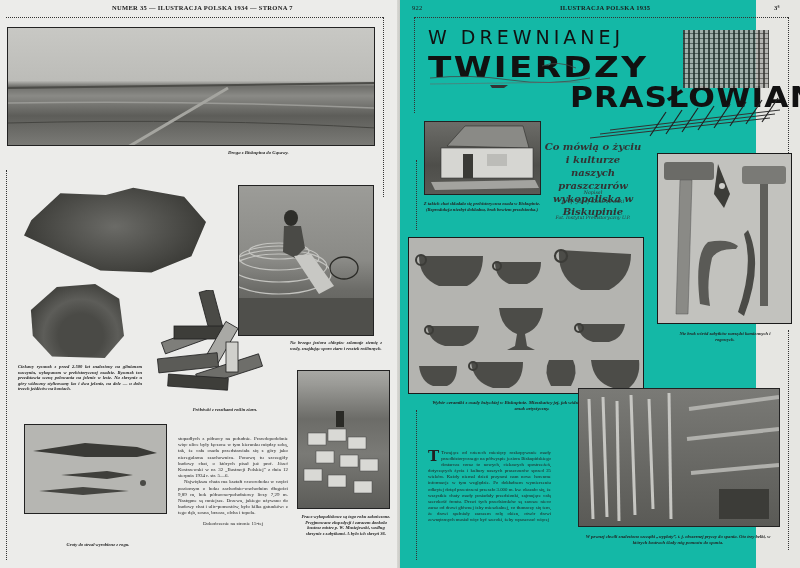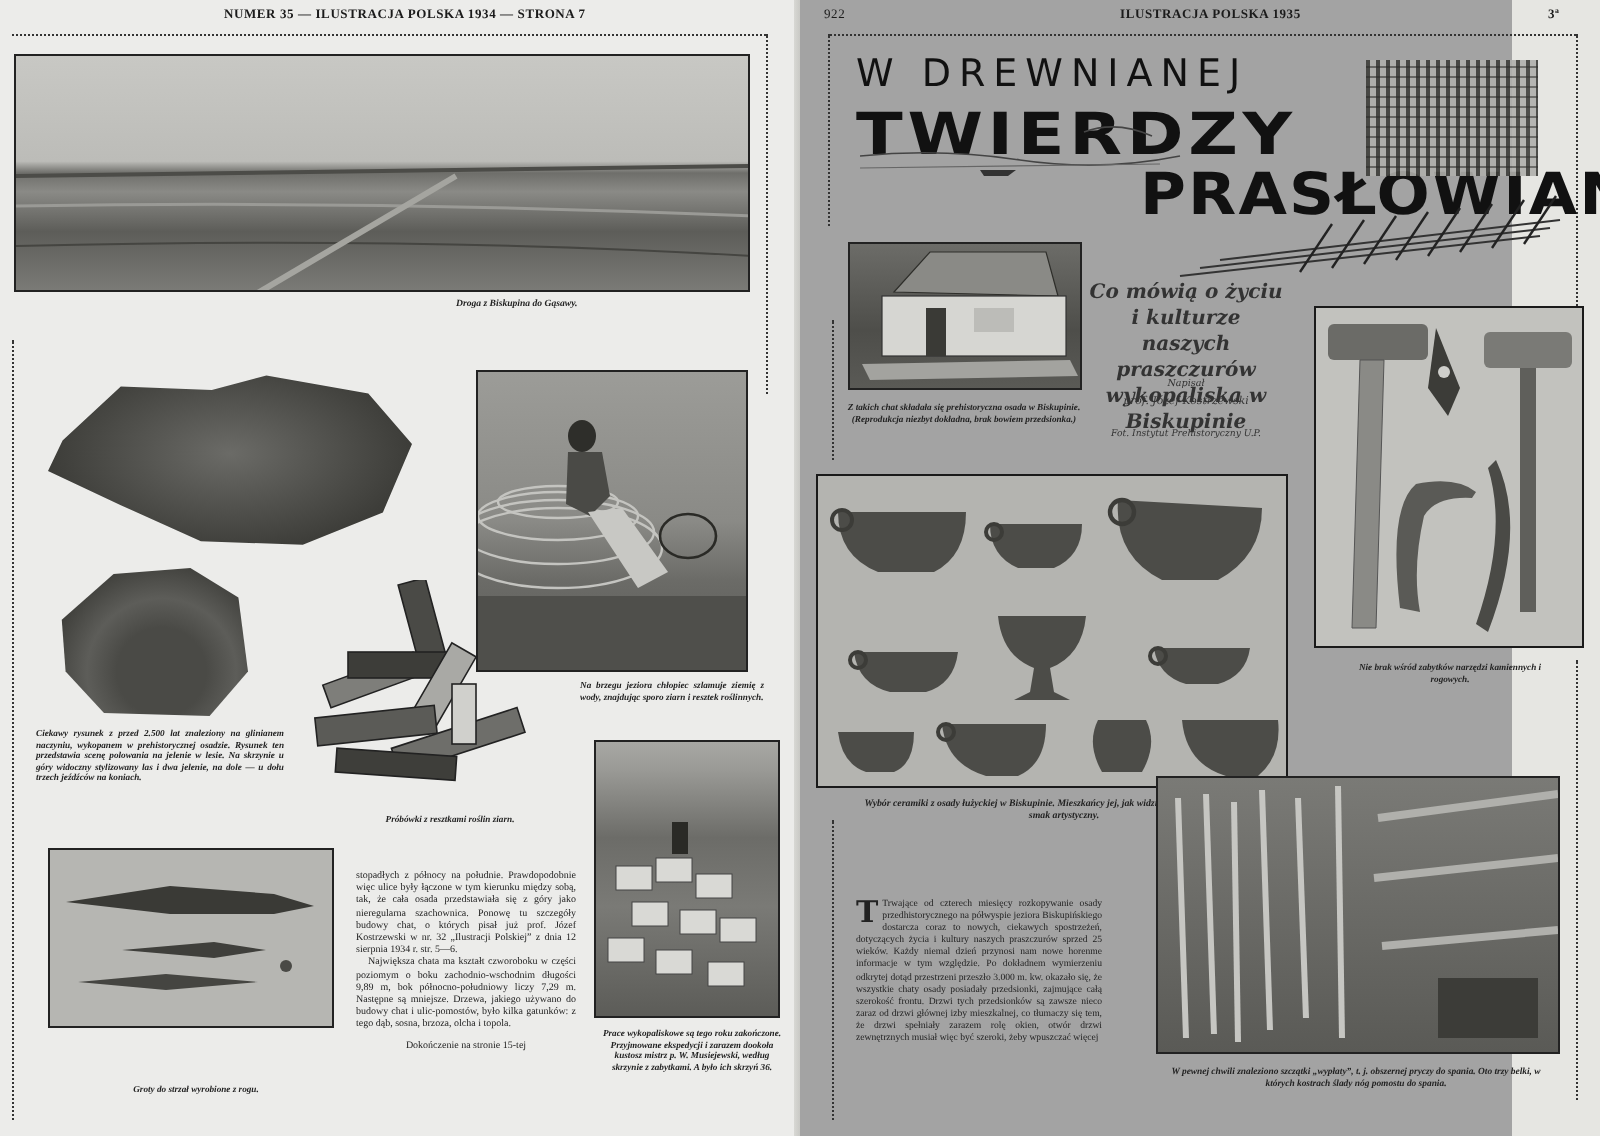--- a/index.html
+++ b/index.html
@@ -1,20 +1,20 @@
 <!DOCTYPE html>
 <html><head>
 <meta charset="utf-8">
 <style>
   * { margin:0; padding:0; box-sizing:border-box; }
   html, body { width:800px; height:568px; background:#e6e6e2; overflow:hidden; }
   body { position:relative; font-family:"Liberation Serif", serif; color:#1b1b1b; }
   .page { position:absolute; top:0; height:568px; background:#ececea; }
   .page.left { left:0; width:400px; }
-  .page.right { left:400px; width:356px; background:#a3a3a3; }
+  .page.right { left:400px; width:356px; background:#14b8a6; }
   .gutter { position:absolute; left:397px; top:0; width:6px; height:568px; background:linear-gradient(90deg,#d8d8d4,#c9c9c5,#d8d8d4); }
   .hdr { position:absolute; top:4px; font-size:6.5px; letter-spacing:0.3px; font-weight:bold; white-space:nowrap; }
   .dotted-h { position:absolute; height:0; border-top:1.3px dotted #333; }
   .dotted-v { position:absolute; width:0; border-left:1.3px dotted #333; }
   .photo { position:absolute; border:1px solid #222; overflow:hidden; }
   .cap { position:absolute; font-family:"Liberation Serif", serif; font-style:italic; font-weight:bold; font-size:4.6px; line-height:5.6px; text-align:center; color:#222; }
   .cap.justify { text-align:justify; }
   .body-text { position:absolute; font-family:"Liberation Serif", serif; font-size:5px; line-height:6.2px; text-align:justify; color:#222; }
   .body-text p { text-indent:6px; }
   .title-w { position:absolute; font-family:"DejaVu Sans", sans-serif; font-weight:normal; letter-spacing:3px; color:#111; }

